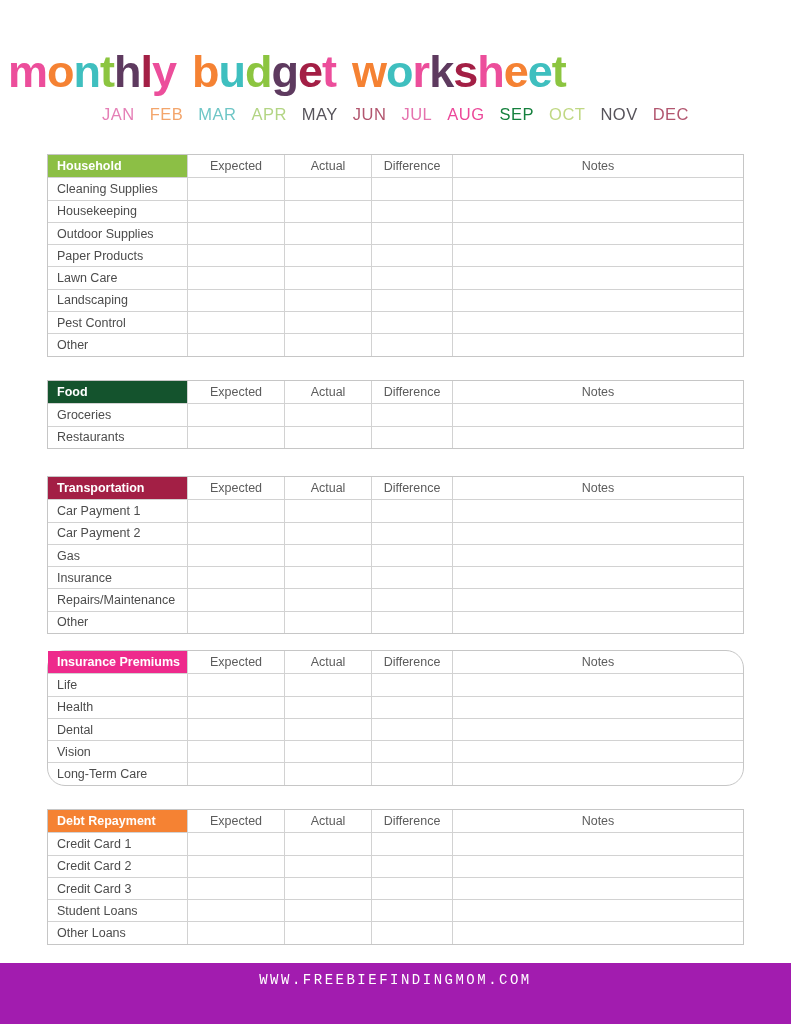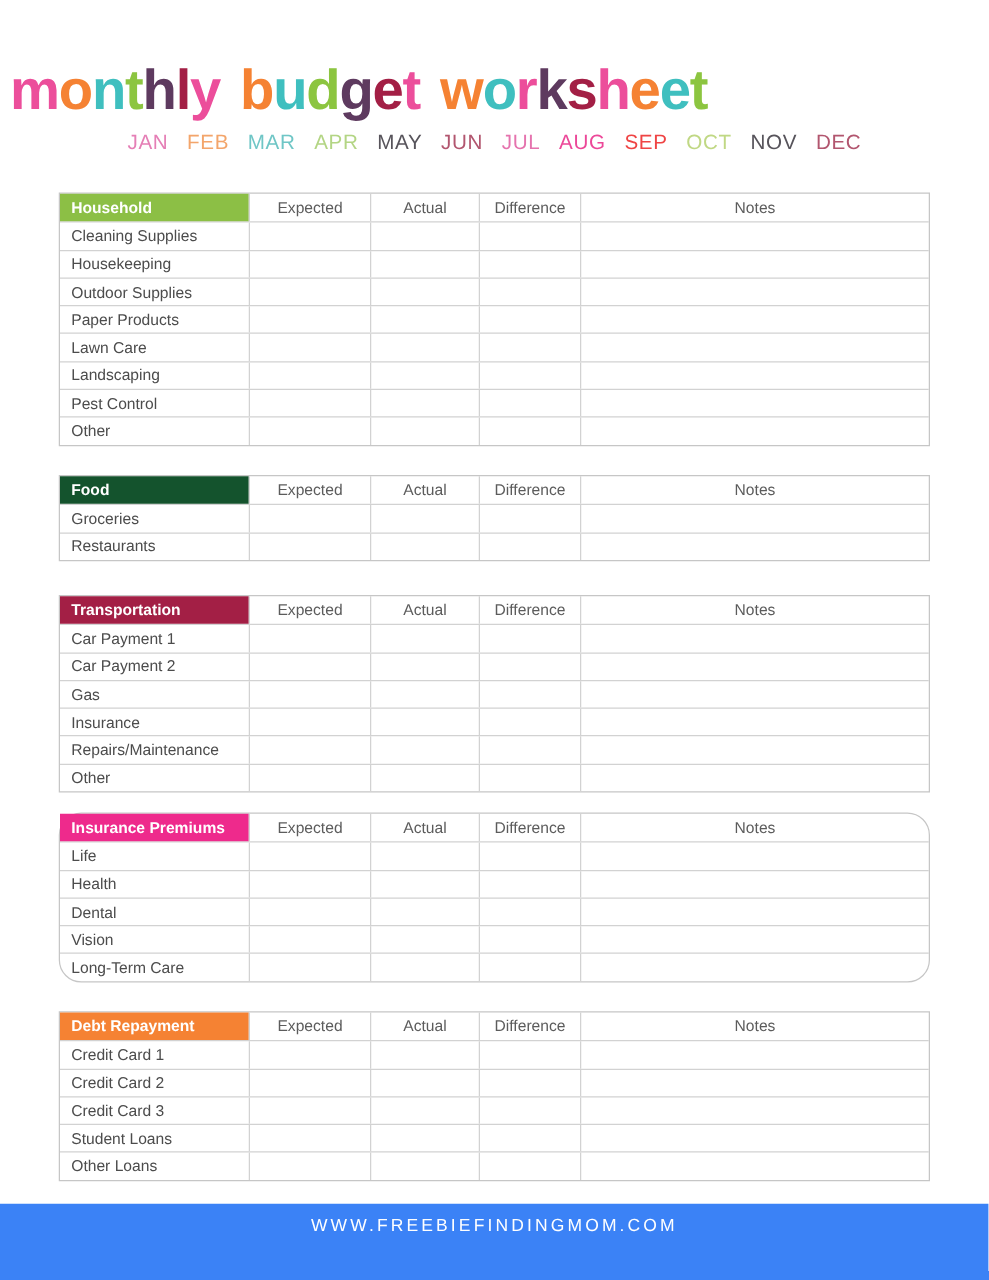--- a/index.html
+++ b/index.html
@@ -30,21 +30,21 @@
   #tables .btable:nth-child(3){top:476px;}
   #tables .btable:nth-child(4){top:650px;border-radius:18px;}
   #tables .btable:nth-child(5){top:809px;}
   .trow{display:flex;height:22.3px;box-sizing:border-box;border-top:1px solid #d2d2d2;}
   .trow:first-child{border-top:none;}
   .cell{
     box-sizing:border-box;border-left:1px solid #d2d2d2;
     display:flex;align-items:center;overflow:hidden;
   }
   .cell:first-child{border-left:none;}
-  .c0{width:151px;flex:none;}
+  .c0{width:139px;flex:none;}
   .c1{width:97px;flex:none;}
   .c2{width:87px;flex:none;}
   .c3{width:81px;flex:none;}
   .c4{flex:1;}
   .head .cell{justify-content:center;color:#5c5c5c;font-size:12.5px;}
   .head .cat-head{
     justify-content:flex-start;padding-left:9px;
     color:#ffffff;font-weight:bold;font-size:12.5px;
   }
   .rowlabel{
@@ -66,21 +66,21 @@
   <div class="title" id="title"><span class="title-word"><span style="color: rgb(236, 78, 155);">m</span><span style="color: rgb(245, 130, 51);">o</span><span style="color: rgb(63, 191, 191);">n</span><span style="color: rgb(140, 197, 64);">t</span><span style="color: rgb(94, 58, 95);">h</span><span style="color: rgb(163, 31, 69);">l</span><span style="color: rgb(236, 78, 155);">y</span></span><span class="title-word"><span style="color: rgb(245, 130, 51);">b</span><span style="color: rgb(63, 191, 191);">u</span><span style="color: rgb(140, 197, 64);">d</span><span style="color: rgb(94, 58, 95);">g</span><span style="color: rgb(163, 31, 69);">e</span><span style="color: rgb(236, 78, 155);">t</span></span><span class="title-word"><span style="color: rgb(245, 130, 51);">w</span><span style="color: rgb(63, 191, 191);">o</span><span style="color: rgb(236, 78, 155);">r</span><span style="color: rgb(94, 58, 95);">k</span><span style="color: rgb(163, 31, 69);">s</span><span style="color: rgb(236, 78, 155);">h</span><span style="color: rgb(245, 130, 51);">e</span><span style="color: rgb(63, 191, 191);">e</span><span style="color: rgb(140, 197, 64);">t</span></span></div>
   <div class="months" id="months">
       <span class="month" style="color: rgb(229, 127, 182);">JAN</span>
       <span class="month" style="color: rgb(243, 165, 107); text-align: center;">FEB</span>
       <span class="month" style="color: rgb(111, 198, 198);">MAR</span>
       <span class="month" style="color: rgb(179, 213, 132);">APR</span>
       <span class="month" style="color: rgb(87, 84, 91);">MAY</span>
       <span class="month" style="color: rgb(178, 86, 111);">JUN</span>
       <span class="month" style="color: rgb(229, 115, 174);">JUL</span>
       <span class="month" style="color: #ec4899;">AUG</span>
-      <span class="month" style="color: #ef4444;">SEP</span>
+      <span class="month" style="color: #15803d;">SEP</span>
       <span class="month" style="color: rgb(192, 216, 132);">OCT</span>
       <span class="month" style="color: rgb(87, 84, 91);">NOV</span>
       <span class="month" style="color: rgb(178, 86, 111);">DEC</span>
     </div>
   <div id="tables">
       <div class="btable">
         <div class="trow head">
           <div class="cell c0 cat-head" style="background: rgb(140, 191, 69);">Household</div>
           <div class="cell c1">Expected</div>
           <div class="cell c2">Actual</div>
@@ -300,16 +300,16 @@
         </div>
         <div class="trow">
           <div class="cell c0 rowlabel">Other Loans</div>
           <div class="cell c1"></div>
           <div class="cell c2"></div>
           <div class="cell c3"></div>
           <div class="cell c4"></div>
         </div>
       </div>
     </div>
-  <div class="footer" id="footer" style="background: #3b82f6;">
+  <div class="footer" id="footer" style="background: #a21caf; font-family: Liberation Mono, monospace;">
     <span>WWW.FREEBIEFINDINGMOM.COM</span>
   </div>
 </div>
 
 </body></html>

